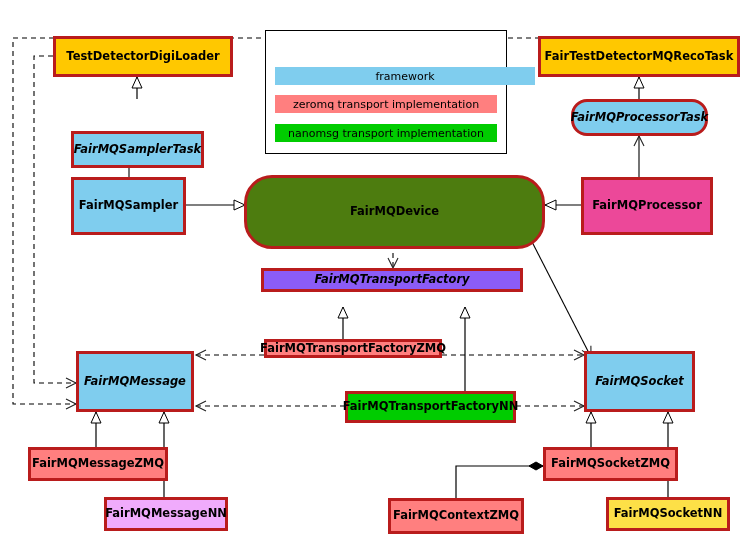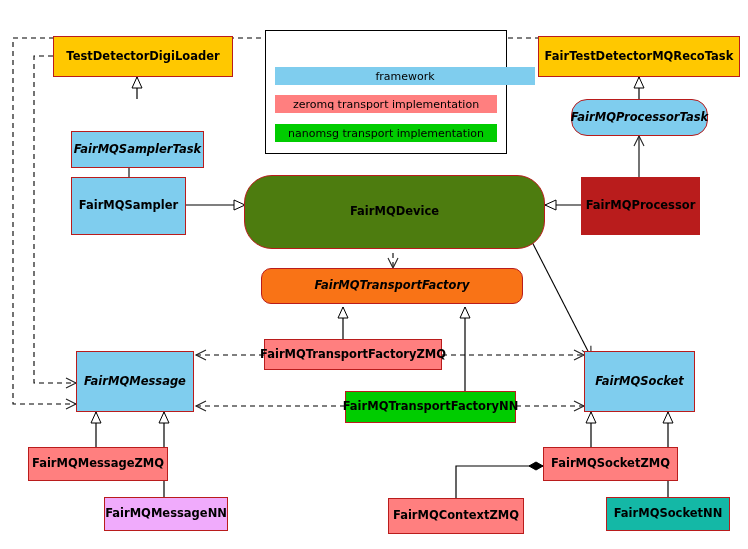--- a/index.html
+++ b/index.html
@@ -1,20 +1,20 @@
 <!DOCTYPE html>
 <html><head>
 <meta charset="utf-8">
 <style>
   html,body{margin:0;padding:0;background:#ffffff;}
   body{width:748px;height:549px;overflow:hidden;
        font-family:"DejaVu Sans","Liberation Sans",sans-serif;}
   #diagram{position:relative;width:748px;height:549px;}
   svg{position:absolute;left:0;top:0;width:748px;height:549px;}
-  .node{position:absolute;box-sizing:border-box;border:1px solid #b91c1c;
+  .node{position:absolute;box-sizing:border-box;border:3px solid #b91c1c;
         display:flex;align-items:center;justify-content:center;
         text-align:center;font-size:11.5px;font-weight:bold;
         color:#000;line-height:1.15;}
   .node.abstract{font-style:italic;}
   .legend-box{position:absolute;box-sizing:border-box;border:1px solid #000;
        background:#fff;}
   .legend-row{position:absolute;box-sizing:border-box;
        display:flex;align-items:center;justify-content:center;
        font-size:11px;font-weight:normal;color:#000;}
 </style>
@@ -99,35 +99,35 @@
   <div class="node" style="left:538px;top:36px;width:202px;height:41px;background:#FFC800;">FairTestDetectorMQRecoTask</div>
 
   <div class="node abstract" style="left:71px;top:99px;width:133px;height:37px;background:#7FCDEE;margin-top:32px;">FairMQSamplerTask</div>
 
   <div class="node abstract" style="left:571px;top:99px;width:137px;height:37px;background:#7FCDEE;border-radius:16px;">FairMQProcessorTask</div>
 
   <div class="node" style="left:71px;top:177px;width:115px;height:58px;background:#7FCDEE;">FairMQSampler</div>
 
   <div class="node" style="left:244px;top:175px;width:301px;height:74px;background:#4d7c0f;border-radius:28px;">FairMQDevice</div>
 
-  <div class="node" style="left:581px;top:177px;width:119px;height:58px;background:#b91c1c;">FairMQProcessor</div>
+  <div class="node" style="left:581px;top:177px;width:132px;height:58px;background:#ec4899;">FairMQProcessor</div>
 
-  <div class="node abstract" style="left:261px;top:268px;width:262px;height:36px;background:#f97316;border-radius:10px;">FairMQTransportFactory</div>
+  <div class="node abstract" style="left:261px;top:268px;width:262px;height:24px;background:#8b5cf6;">FairMQTransportFactory</div>
 
-  <div class="node" style="left:264px;top:339px;width:178px;height:31px;background:#FF7F7F;">FairMQTransportFactoryZMQ</div>
+  <div class="node" style="left:264px;top:339px;width:178px;height:19px;background:#FF7F7F;">FairMQTransportFactoryZMQ</div>
 
   <div class="node" style="left:345px;top:391px;width:171px;height:32px;background:#00CC00;">FairMQTransportFactoryNN</div>
 
   <div class="node abstract" style="left:76px;top:351px;width:118px;height:61px;background:#7FCDEE;">FairMQMessage</div>
 
   <div class="node abstract" style="left:584px;top:351px;width:111px;height:61px;background:#7FCDEE;">FairMQSocket</div>
 
   <div class="node" style="left:28px;top:447px;width:140px;height:34px;background:#FF7F7F;">FairMQMessageZMQ</div>
 
   <div class="node" style="left:104px;top:497px;width:124px;height:34px;background:#f0abfc;">FairMQMessageNN</div>
 
   <div class="node" style="left:543px;top:447px;width:135px;height:34px;background:#FF7F7F;">FairMQSocketZMQ</div>
 
-  <div class="node" style="left:606px;top:497px;width:124px;height:34px;background:#14b8a6;">FairMQSocketNN</div>
+  <div class="node" style="left:606px;top:497px;width:124px;height:34px;background:#fde047;">FairMQSocketNN</div>
 
   <div class="node" style="left:388px;top:498px;width:136px;height:36px;background:#FF7F7F;">FairMQContextZMQ</div>
 
 </div>
 
 </body></html>

